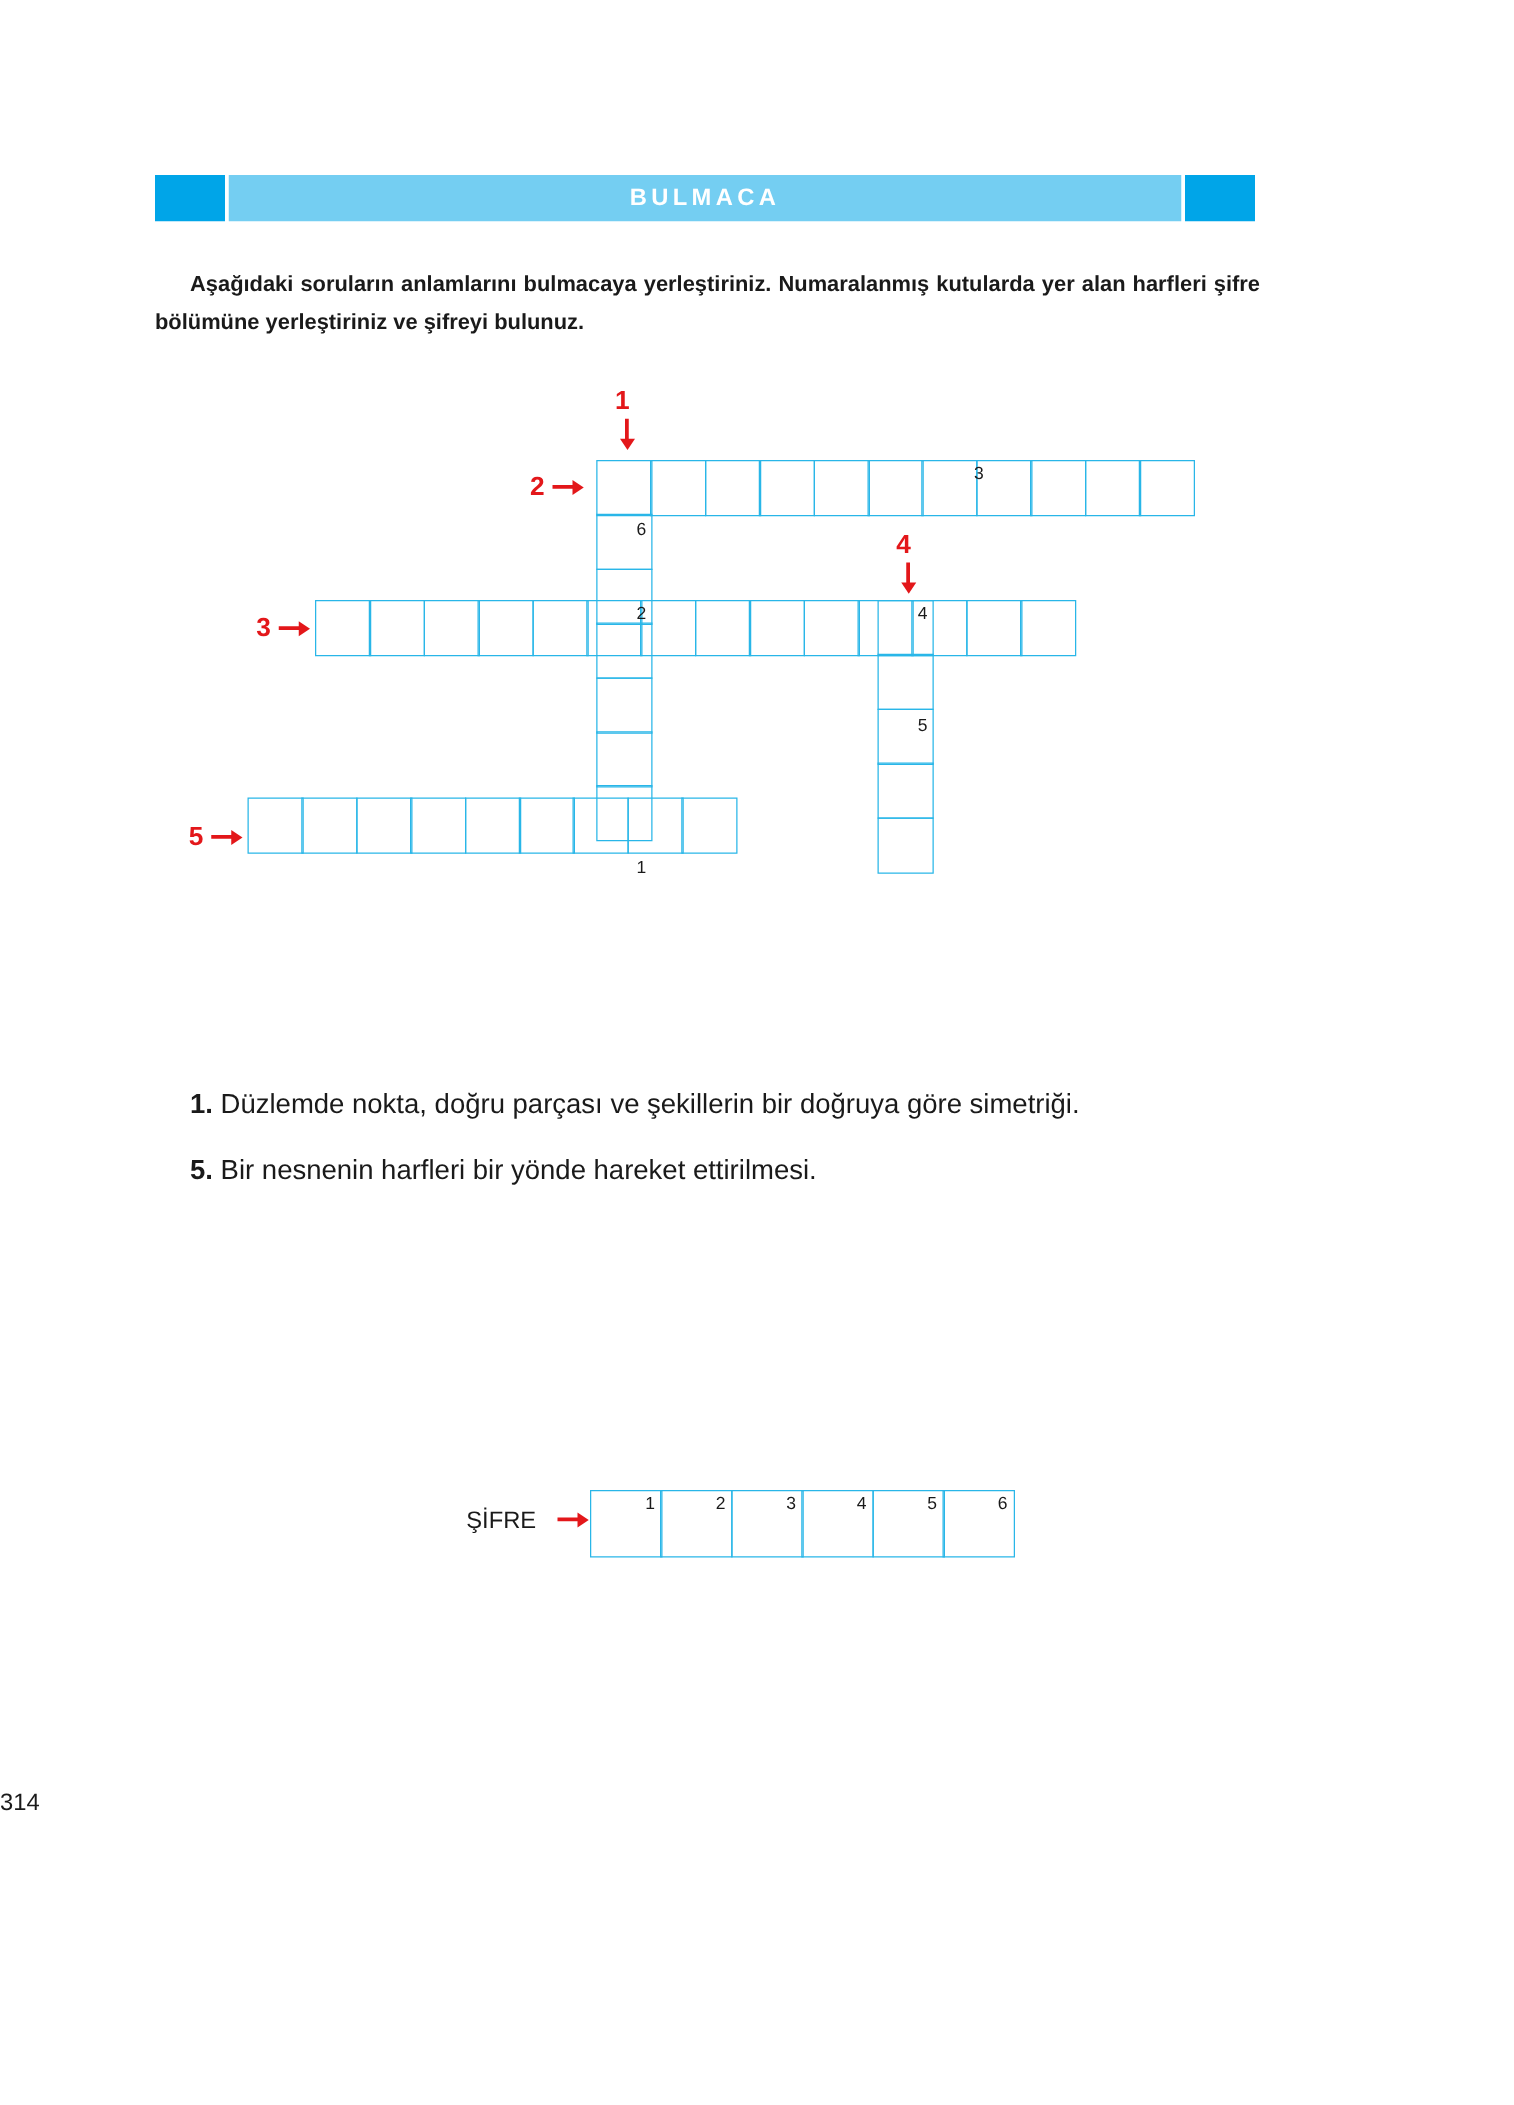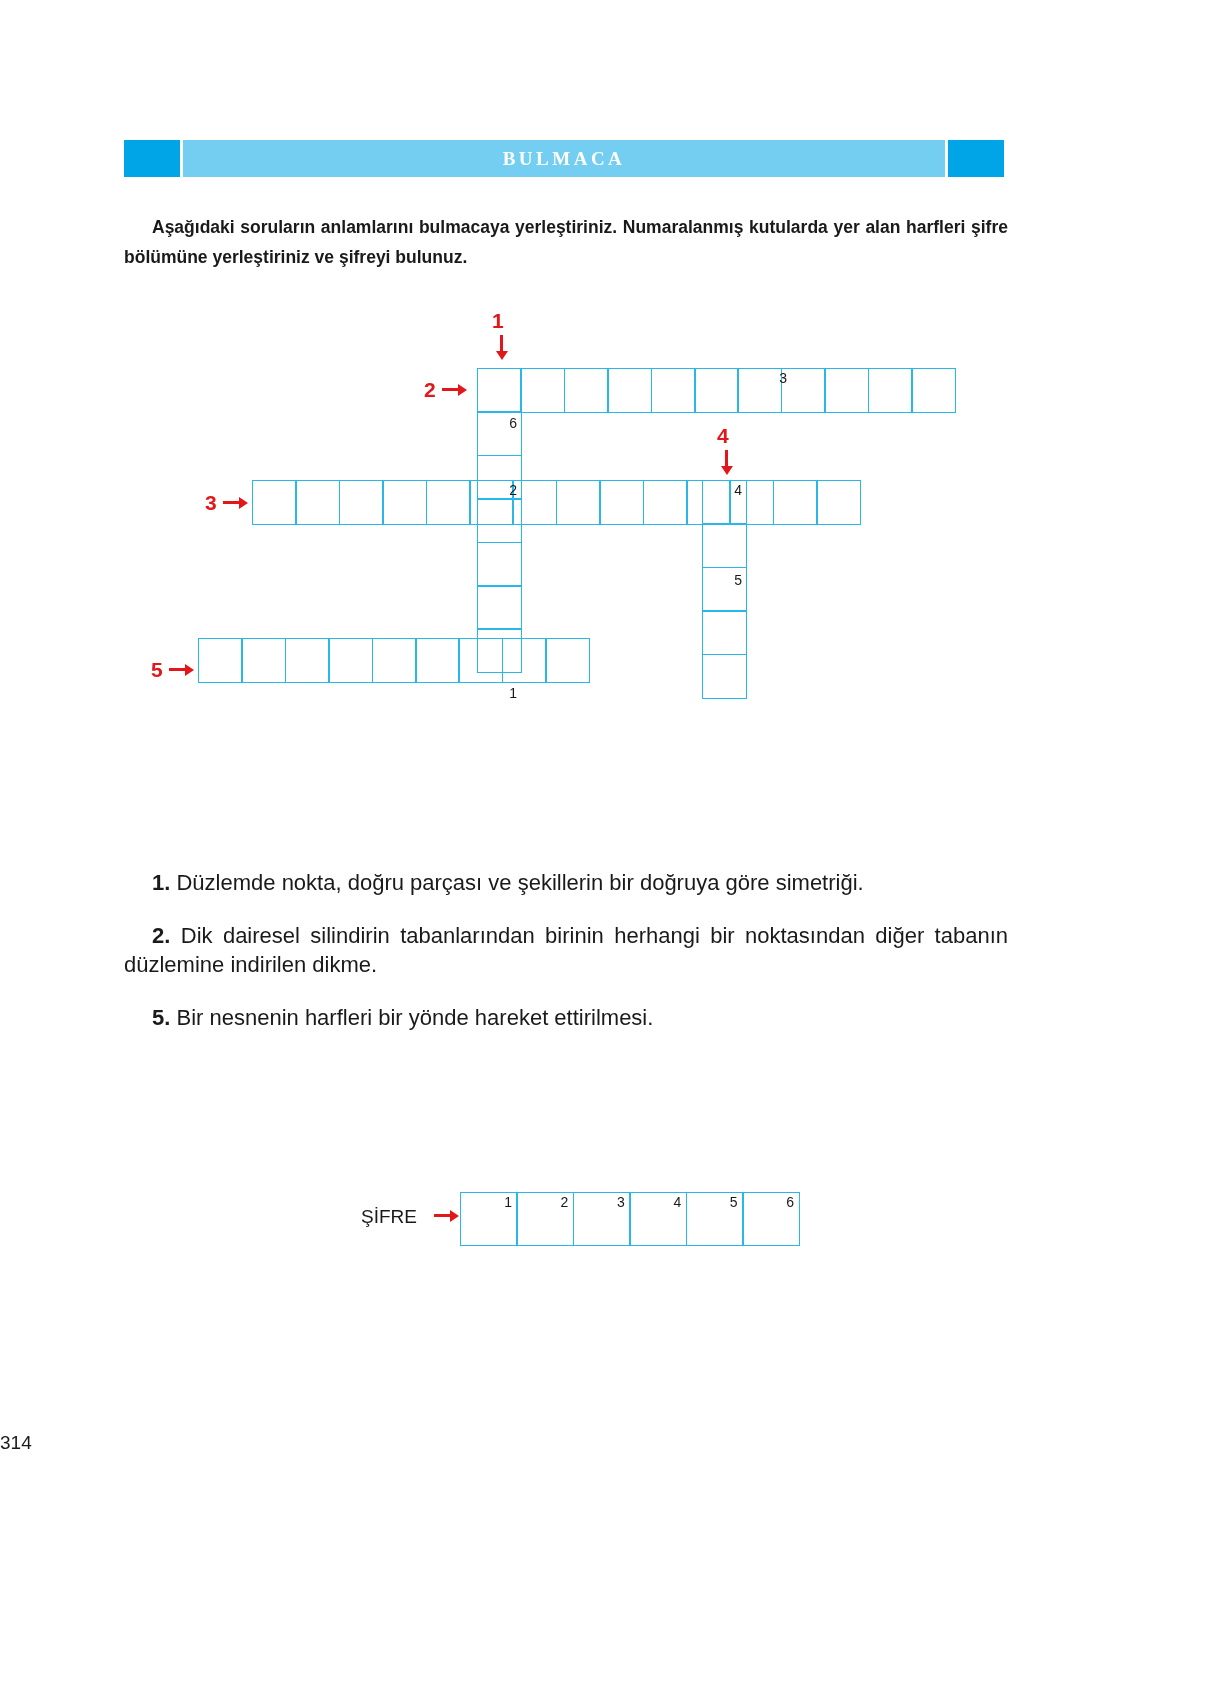--- a/index.html
+++ b/index.html
@@ -1,20 +1,20 @@
 <!DOCTYPE html>
 <html><head>
 <meta charset="utf-8">
 <style>
   html,body{margin:0;padding:0;background:#ffffff;}
   body{width:1211px;height:1684px;position:relative;
        font-family:"Liberation Sans",sans-serif;color:#1a1a1a;}
 
   
-  #banner{position:absolute;left:124px;top:140px;width:880px;height:37px;font-family:Liberation Serif, serif;}
+  #banner{position:absolute;left:124px;top:140px;width:880px;height:37px;}
   .banner-cap{position:absolute;top:0;width:56px;height:37px;background:#00a5e8;}
   .banner-cap.left{left:0;}
   .banner-cap.right{right:0;}
   .banner-bar{position:absolute;left:59px;right:59px;top:0;height:37px;background:#74cef2;}
   .banner-title{position:absolute;left:0;right:0;top:0;height:37px;
        line-height:37px;text-align:center;color:#ffffff;font-weight:bold;
        font-size:19px;letter-spacing:3.5px;}
 
   
   #intro{position:absolute;left:124px;top:194px;width:884px;
@@ -43,21 +43,21 @@
        border-top:9px solid #e3171a;}
 
   
   #clues{position:absolute;left:124px;top:846px;width:884px;}
   .clue{font-size:22px;line-height:29px;margin-bottom:24px;
         text-align:justify;text-justify:inter-word;}
   .clue .n{font-weight:bold;}
   .clue .indent{display:inline-block;width:28px;}
 
   
-  #sifre{position:absolute;left:4px;top:0;width:972px;height:1684px;pointer-events:none;}
+  #sifre{position:absolute;left:16px;top:0;width:972px;height:1684px;pointer-events:none;}
   #sifre-label{position:absolute;left:357px;top:1205px;font-size:19px;line-height:24px;}
   .sifre-cell{position:absolute;width:58px;height:54px;
         border:1.6px solid #29b6e8;box-sizing:border-box;}
   .sifre-cell .num{position:absolute;right:5px;top:0px;font-size:14px;line-height:18px;}
 
   
   #pageno{position:absolute;left:0;top:1432px;width:1211px;text-align:left;
           font-size:19px;}
 </style>
 </head>
@@ -146,21 +146,20 @@
     </div>
     <div class="marker" style="left: 151px; top: 659px;">5</div>
     <div class="arrow-r" style="left: 169px; top: 662px;">
       <div class="shaft"></div>
       <div class="head"></div>
     </div>
   </div>
 
 <div id="clues">
     <p class="clue"><span class="indent"></span><span class="n">1.</span><span> Düzlemde nokta, doğru parçası ve şekillerin bir doğruya göre simetriği.</span></p>
-    <p class="clue"><span class="indent"></span><span class="n">2.</span><span> Dik dairesel silindirin tabanlarından birinin herhangi bir noktasından diğer tabanın düzlemine indirilen dikme.</span></p>
     <p class="clue"><span class="indent"></span><span class="n">5.</span><span> Bir nesnenin harfleri bir yönde hareket ettirilmesi.</span></p>
   </div>
 
 <div id="sifre">
   <div id="sifre-label">ŞİFRE</div>
 <div class="arrow-r" style="left: 430px; top: 1208px;">
       <div class="shaft"></div>
       <div class="head"></div>
     </div>
     <div class="sifre-cell" style="left: 456px; top: 1192px;">

